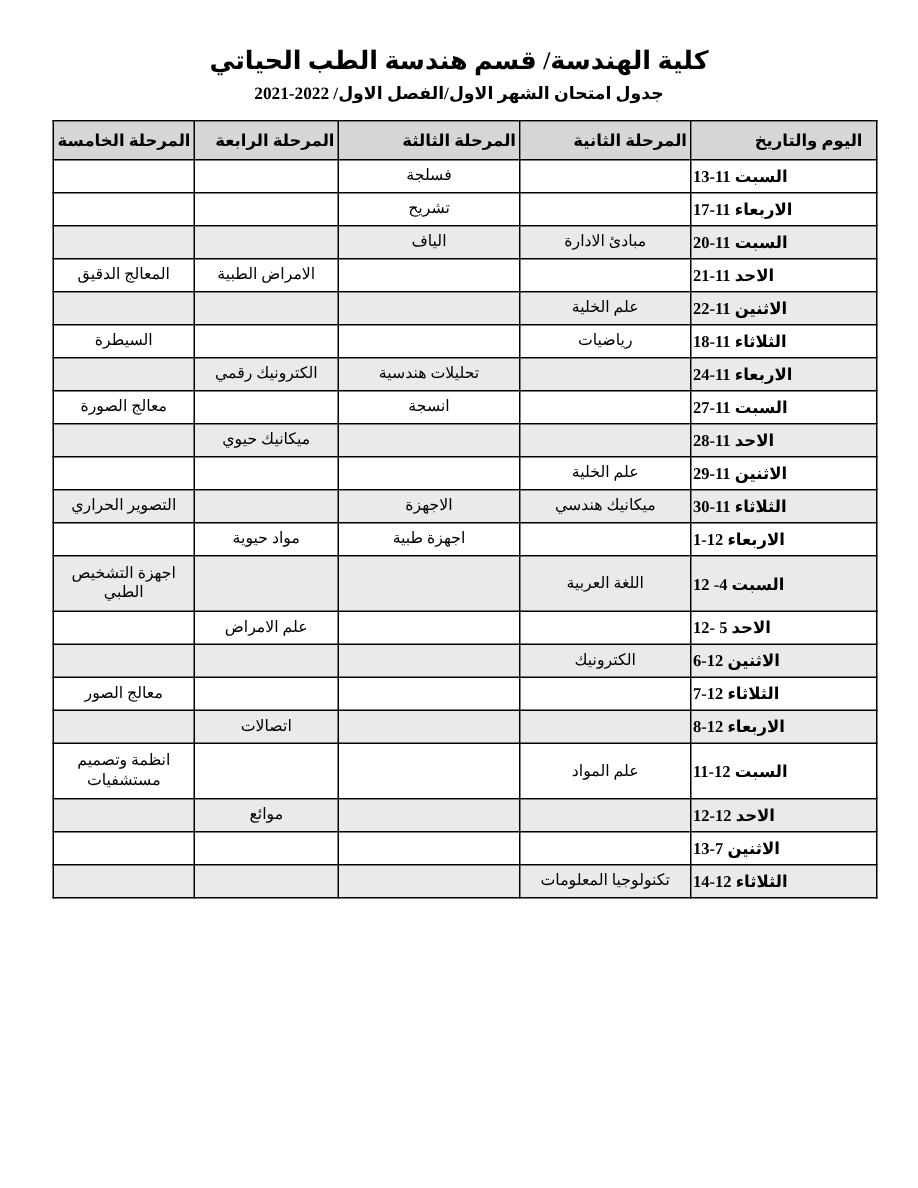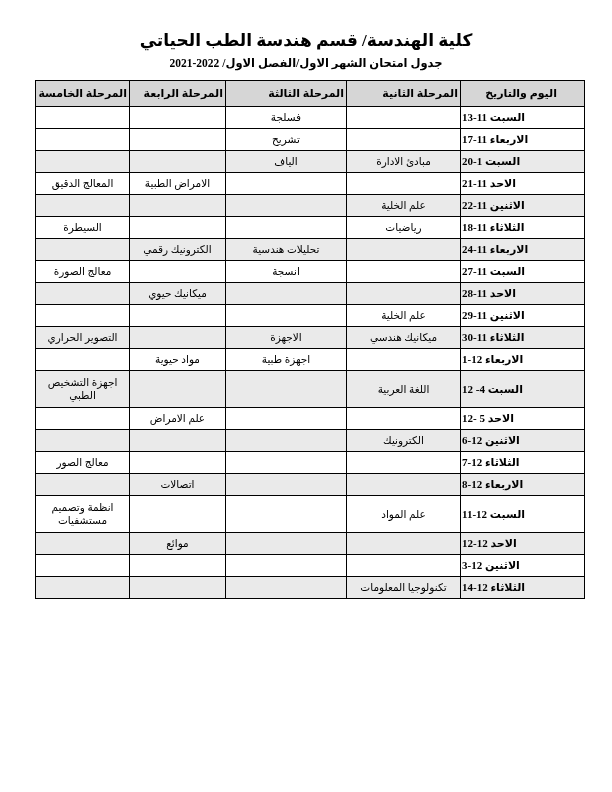--- a/index.html
+++ b/index.html
@@ -35,21 +35,21 @@
     vertical-align: middle;
     overflow: hidden;
   }
   table.schedule { border: 1.5px solid #000; }
 
   tr.header-row { height: 26px; background: var(--header-bg, #d6d6d6); }
   tr.header-row th {
     font-size: 11px; font-weight: bold;
     text-align: right; padding: 0 2px;
   }
-  tr.header-row th.date-col { text-align: right; padding-right: 27px; }
+  tr.header-row th.date-col { text-align: right; padding-right: 9px; }
 
   tr.data-row { height: 22px; }
   tr.data-row.tall { height: 37px; }
 
   td.date-col {
     font-size: 11px; font-weight: bold;
     text-align: left; padding-right: 4px;
     white-space: nowrap;
   }
   td.subject-col {
@@ -93,21 +93,21 @@
           <td class="subject-col"></td>
         </tr>
         <tr class="data-row">
           <td class="date-col">الاربعاء 11-17</td>
           <td class="subject-col"></td>
           <td class="subject-col">تشريح</td>
           <td class="subject-col"></td>
           <td class="subject-col"></td>
         </tr>
         <tr class="data-row" style="background: rgb(234, 234, 234);">
-          <td class="date-col">السبت 1-20</td>
+          <td class="date-col">السبت 11-20</td>
           <td class="subject-col">مبادئ الادارة</td>
           <td class="subject-col">الياف</td>
           <td class="subject-col"></td>
           <td class="subject-col"></td>
         </tr>
         <tr class="data-row">
           <td class="date-col">الاحد 11-21</td>
           <td class="subject-col"></td>
           <td class="subject-col"></td>
           <td class="subject-col">الامراض الطبية</td>
@@ -212,21 +212,21 @@
           <td class="subject-col">انظمة وتصميم مستشفيات</td>
         </tr>
         <tr class="data-row" style="background: rgb(234, 234, 234);">
           <td class="date-col">الاحد 12-12</td>
           <td class="subject-col"></td>
           <td class="subject-col"></td>
           <td class="subject-col">موائع</td>
           <td class="subject-col"></td>
         </tr>
         <tr class="data-row">
-          <td class="date-col">الاثنين 12-3</td>
+          <td class="date-col">الاثنين 7-13</td>
           <td class="subject-col"></td>
           <td class="subject-col"></td>
           <td class="subject-col"></td>
           <td class="subject-col"></td>
         </tr>
         <tr class="data-row" style="background: rgb(234, 234, 234);">
           <td class="date-col">الثلاثاء 12-14</td>
           <td class="subject-col">تكنولوجيا المعلومات</td>
           <td class="subject-col"></td>
           <td class="subject-col"></td>

